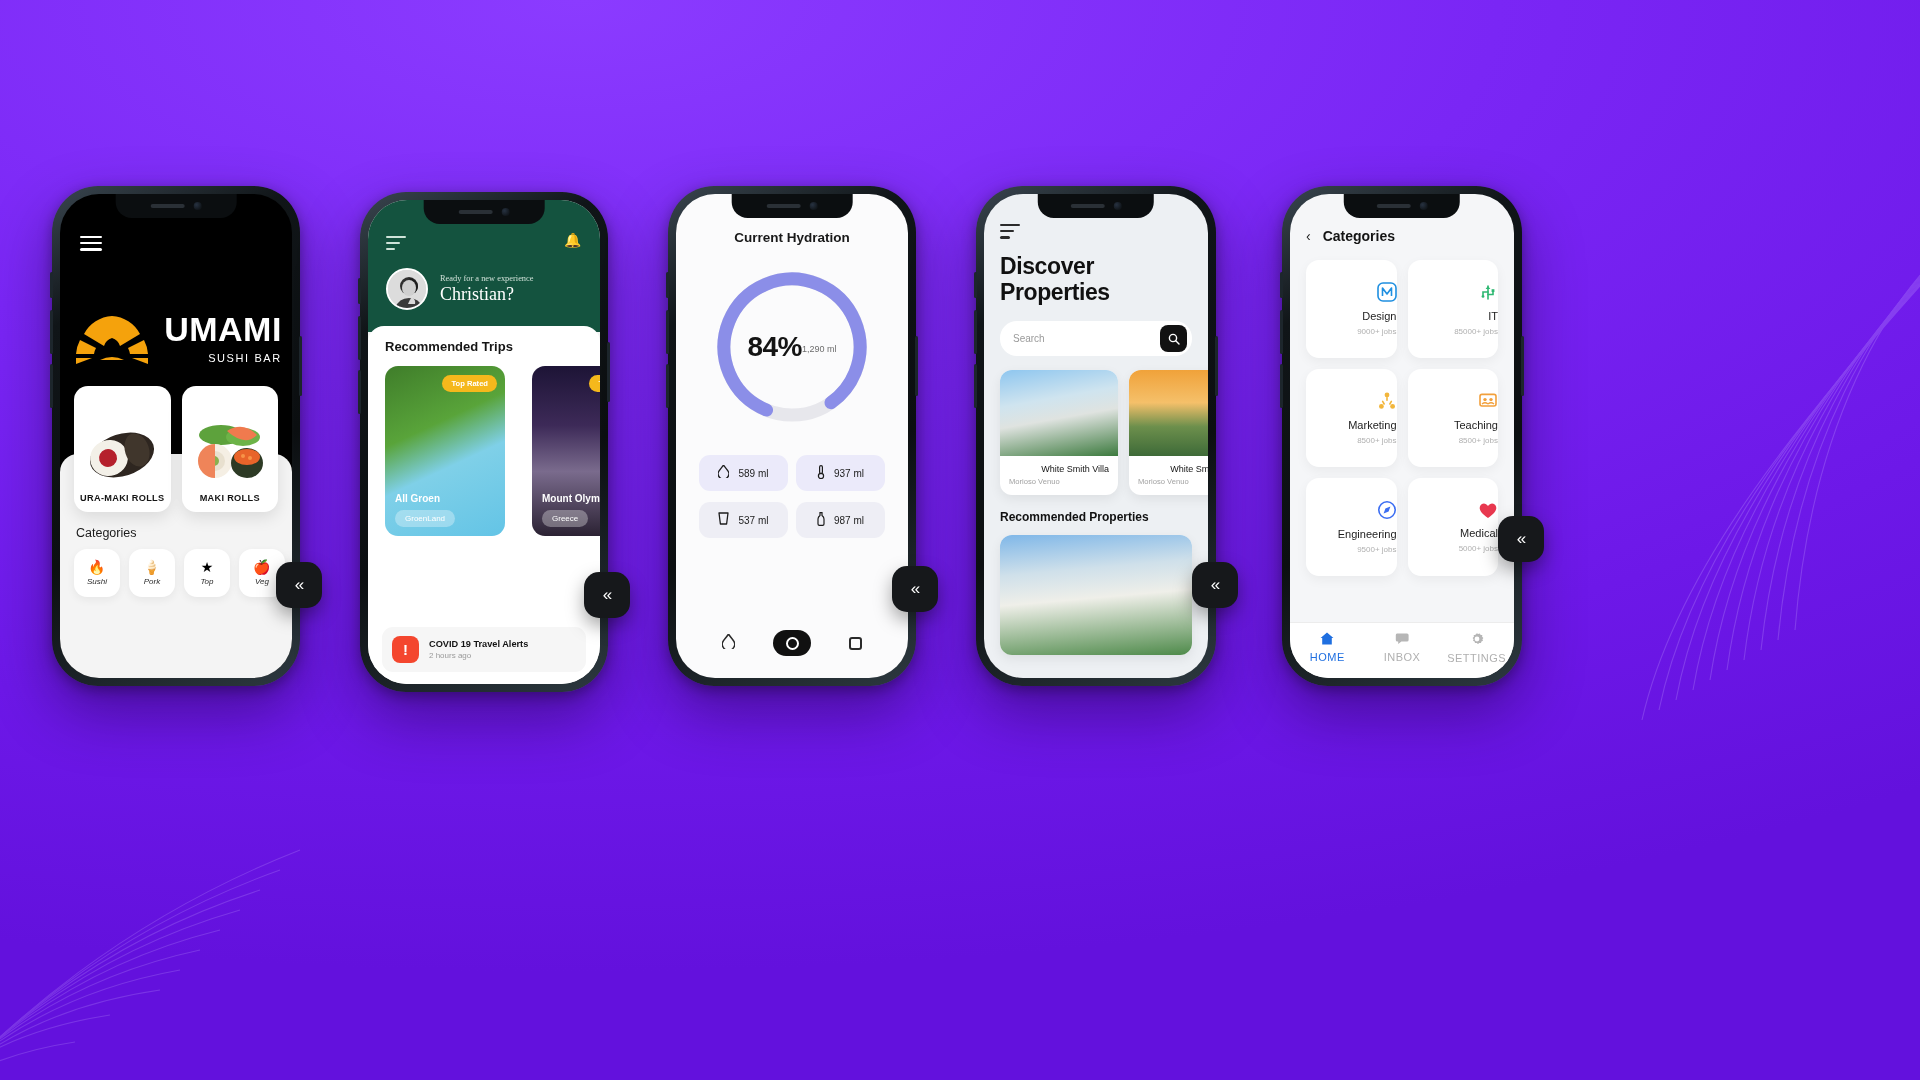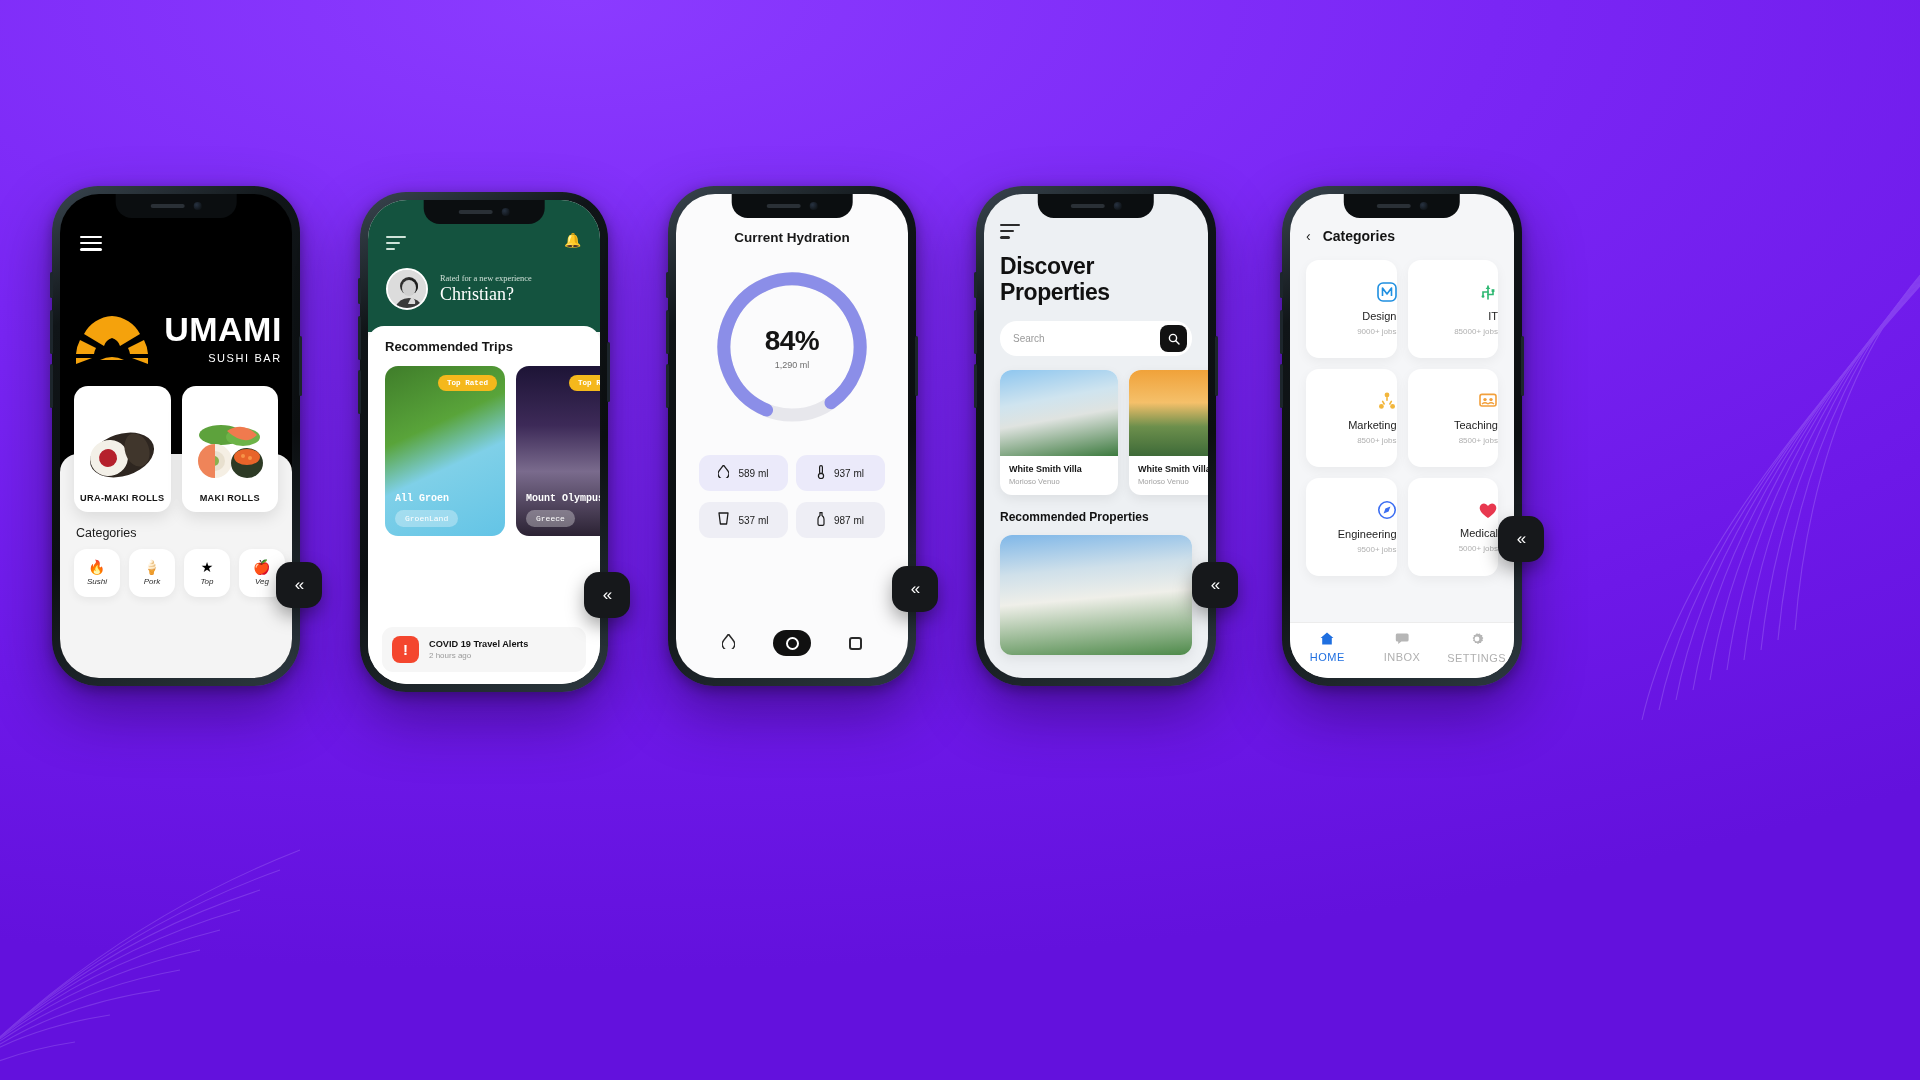--- a/index.html
+++ b/index.html
@@ -107,21 +107,21 @@
   .bell { position: absolute; right: 18px; top: 32px; font-size: 14px; color: #fff; }
   .p2-user { display: flex; align-items: center; gap: 12px; margin-top: 34px; }
   .avatar {
     width: 42px; height: 42px; border-radius: 50%; border: 2px solid #fff; overflow: hidden;
     background: #d8d8d8; flex: 0 0 auto;
   }
   .p2-ready { color: #cfe0d7; font-size: 8.4px; font-family: "Liberation Serif", serif; }
   .p2-name { color: #fff; font-size: 18px; font-family: "Liberation Serif", serif; margin-top: 1px; }
   .p2-sheet { flex: 1; background: #fff; border-radius: 16px 16px 0 0; margin-top: -6px; padding: 13px 0 0 17px; position: relative; }
   .p2-sec-title { font-size: 13px; font-weight: 700; color: #151515; }
-  .trip-row { display: flex; gap: 11px; margin-top: 12px; font-family: Liberation Mono, monospace; }
+  .trip-row { display: flex; gap: 27px; margin-top: 12px; }
   .trip-card {
     width: 120px; height: 170px; border-radius: 13px; position: relative; overflow: hidden; flex: 0 0 auto;
   }
   .trip-a { background: linear-gradient(155deg,#3f7d2a 0%, #59a43a 36%, #7fd0e8 58%, #63c4e6 100%); }
   .trip-b { background: linear-gradient(180deg,#1d1436 0%, #3d2a58 35%, #7a6b8d 62%, #2b2233 100%); }
   .badge {
     position: absolute; right: 8px; top: 9px; background: #f5b81c; color: #fff;
     font-size: 7.6px; font-weight: 700; padding: 4px 9px; border-radius: 10px;
   }
   .trip-name { position: absolute; left: 10px; bottom: 32px; color: #fff; font-size: 10px; font-weight: 700; }
@@ -140,21 +140,21 @@
   }
   .alert-t { font-size: 9.2px; font-weight: 700; color: #141414; }
   .alert-s { font-size: 8px; color: #9a9a9a; margin-top: 2px; }
 
   
   #phone3 { left: 668px; top: 186px; width: 248px; height: 500px; text-align: right; }
   .p3-screen { background: #fbfbfc; display: flex; flex-direction: column; align-items: center; padding-top: 36px; }
   .p3-title { font-size: 13.5px; font-weight: 700; color: #191919; }
   .ring-wrap { position: relative; width: 162px; height: 162px; margin-top: 21px; }
   .ring-txt {
-    position: absolute; inset: 0; display: flex; flex-direction: column;
+    position: absolute; inset: 0; display: flex; flex-direction: row;
     align-items: center; justify-content: center;
   }
   .ring-pct { font-size: 28px; font-weight: 700; color: #141414; letter-spacing: -.5px; }
   .ring-ml { font-size: 9px; color: #6d6d6d; margin-top: 3px; }
   .p3-stats { width: 100%; padding: 0 23px; margin-top: 27px; }
   .p3-stats .line { display: flex; gap: 8px; margin-bottom: 11px; }
   .stat {
     flex: 1; height: 36px; border-radius: 11px; background: #ebeafa;
     display: flex; align-items: center; justify-content: center; gap: 9px;
   }
@@ -192,21 +192,21 @@
   }
   .prop-row { display: flex; gap: 11px; margin-top: 14px; }
   .prop-card {
     width: 118px; flex: 0 0 auto; background: #fff; border-radius: 12px; overflow: hidden;
     box-shadow: 0 4px 12px rgba(0,0,0,.07);
   }
   .prop-img { height: 86px; }
   .prop-img.a { background: linear-gradient(170deg,#8ec6ef 0%, #cfe4ef 35%, #dfe3e0 55%, #3c7a3e 100%); }
   .prop-img.b { background: linear-gradient(180deg,#f0a23a 0%, #f5c06a 38%, #6c8f4c 66%, #3e6a38 100%); }
   .prop-img.c { background: linear-gradient(175deg,#7fb7e8 0%, #cfe0ea 30%, #efefe9 52%, #4e8a4a 100%); }
-  .prop-name { font-size: 9px; font-weight: 700; color: #151515; padding: 8px 9px 0; }
+  .prop-name { font-size: 9px; font-weight: 400; color: #151515; padding: 8px 9px 0; text-align: right; }
   .prop-loc { font-size: 7.6px; color: #a2a2a2; padding: 3px 9px 9px; }
   .p4-sec { font-size: 12px; font-weight: 700; color: #111; margin-top: 15px; }
   .prop-wide {
     margin-top: 11px; background: #fff; border-radius: 12px; overflow: hidden; height: 120px;
     box-shadow: 0 4px 12px rgba(0,0,0,.07);
   }
   .prop-wide .prop-img { height: 120px; }
 
   
   #phone5 { left: 1282px; top: 186px; width: 240px; height: 500px; }
@@ -395,21 +395,21 @@
             <svg width="42" height="42" viewBox="0 0 42 42">
               <rect width="42" height="42" fill="#dcdcdc"></rect>
               <circle cx="21" cy="16" r="9" fill="#2f2f2f"></circle>
               <path d="M21,8 a9,9 0 0 1 9,9 a9,9 0 0 1 -3,6 l-2,-8 z" fill="#1d1d1d"></path>
               <ellipse cx="21" cy="18" rx="7" ry="8" fill="#cfcfcf"></ellipse>
               <path d="M6,42 q3,-14 15,-14 q12,0 15,14 Z" fill="#3a3a3a"></path>
               <path d="M24,27 q4,3 3,7 l-7,0 q2,-5 4,-7Z" fill="#d9d9d9"></path>
             </svg>
           </div>
           <div>
-            <div class="p2-ready">Rated for a new experience</div>
+            <div class="p2-ready">Ready for a new experience</div>
             <div class="p2-name">Christian?</div>
           </div>
         </div>
       </div>
 
       <div class="p2-sheet">
         <div class="p2-sec-title">Recommended Trips</div>
         <div class="trip-row">
           <div class="trip-card trip-a">
             <div class="badge">Top Rated</div>

